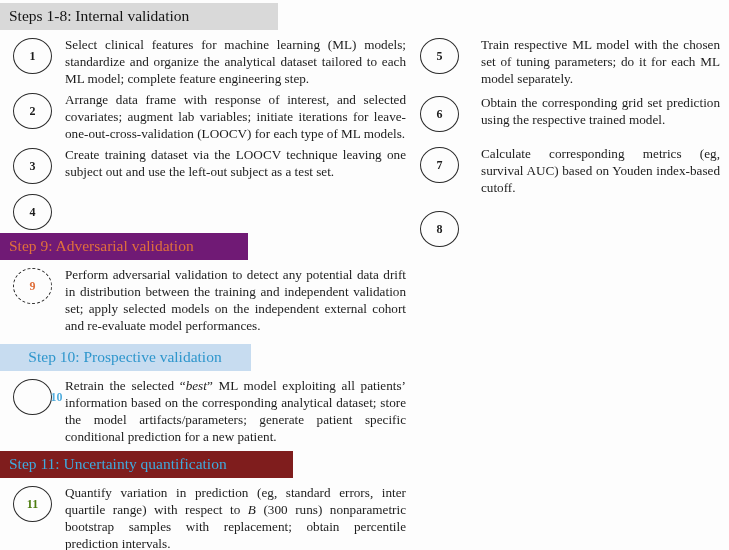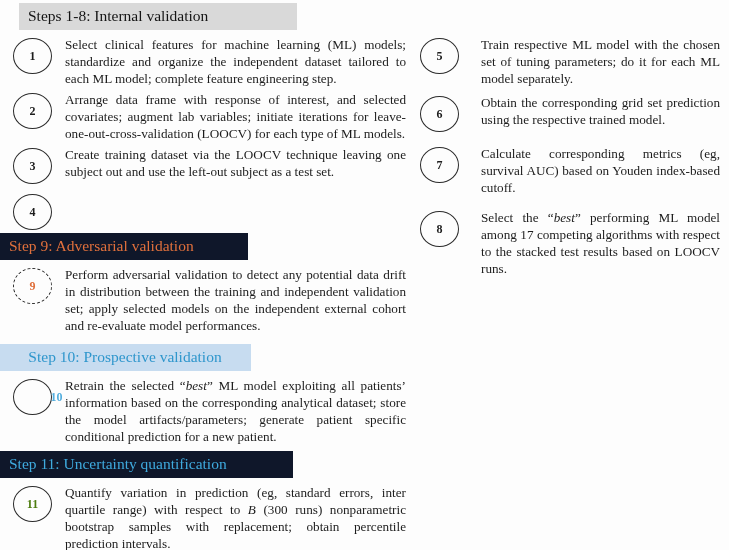--- a/index.html
+++ b/index.html
@@ -68,27 +68,27 @@
   .col-right .step.gap-lg { margin-bottom: 13px; }
   .col-left .step.after-2line { margin-bottom: 8px; }
   .col-left .step.last-of-group { margin-bottom: 2px; }
 </style>
 </head>
 <body>
 
 <div class="page">
 
   <div class="col-left">
-    <div class="sec-header h-internal" style="background: rgb(217, 217, 217); color: rgb(20, 20, 20); margin-left: 19px;">Steps 1-8: Internal validation</div>
+    <div class="sec-header h-internal" style="background: rgb(217, 217, 217); color: rgb(20, 20, 20);">Steps 1-8: Internal validation</div>
     <div>
     <div class="step">
       <div class="circle">
         <span style="color: rgb(28, 28, 28);">1</span>
       </div>
-      <div class="text"><span>Select clinical features for machine learning (ML) models; standardize and organize the independent dataset tailored to each ML model; complete feature engineering step.</span></div>
+      <div class="text"><span>Select clinical features for machine learning (ML) models; standardize and organize the analytical dataset tailored to each ML model; complete feature engineering step.</span></div>
     </div>
 
     <div class="step">
       <div class="circle">
         <span style="color: rgb(28, 28, 28);">2</span>
       </div>
       <div class="text"><span>Arrange data frame with response of interest, and selected covariates; augment lab variables; initiate iterations for leave-one-out-cross-validation (LOOCV) for each type of ML models.</span></div>
     </div>
 
     <div class="step after-2line">
@@ -98,41 +98,41 @@
       <div class="text"><span>Create training dataset via the LOOCV technique leaving one subject out and use the left-out subject as a test set.</span></div>
     </div>
 
     <div class="step last-of-group">
       <div class="circle">
         <span style="color: rgb(28, 28, 28);">4</span>
       </div>
     </div>
   </div>
 
-    <div class="sec-header h-adversarial" style="background: #0f172a; color: rgb(224, 112, 60);">Step 9: Adversarial validation</div>
+    <div class="sec-header h-adversarial" style="background: #701a75; color: rgb(224, 112, 60);">Step 9: Adversarial validation</div>
     <div>
     <div class="step">
       <div class="circle dashed">
         <span style="color: rgb(224, 112, 60);">9</span>
       </div>
       <div class="text"><span>Perform adversarial validation to detect any potential data drift in distribution between the training and independent validation set; apply selected models on the independent external cohort and re-evaluate model performances.</span></div>
     </div>
   </div>
 
     <div class="sec-header h-prospective" style="background: rgb(199, 220, 240); color: rgb(46, 150, 204); text-align: center;">Step 10: Prospective validation</div>
     <div>
     <div class="step">
       <div class="circle">
         <span style="color: rgb(84, 174, 222); margin-left: 48px;">10</span>
       </div>
       <div class="text"><span>Retrain the selected “</span><i>best</i><span>” ML model exploiting all patients’ information based on the corresponding analytical dataset; store the model artifacts/parameters; generate patient specific conditional prediction for a new patient.</span></div>
     </div>
   </div>
 
-    <div class="sec-header h-uncertainty" style="background: #0f172a; color: rgb(63, 171, 223);">Step 11: Uncertainty quantification</div>
+    <div class="sec-header h-uncertainty" style="background: #7f1d1d; color: rgb(63, 171, 223);">Step 11: Uncertainty quantification</div>
     <div>
     <div class="step">
       <div class="circle">
         <span style="color: #4d7c0f;">11</span>
       </div>
       <div class="text"><span>Quantify variation in prediction (eg, standard errors, inter quartile range) with respect to </span><i>B</i><span> (300 runs) nonparametric bootstrap samples with replacement; obtain percentile prediction intervals.</span></div>
     </div>
   </div>
   </div>
 
@@ -155,17 +155,16 @@
       <div class="circle">
         <span style="color: rgb(28, 28, 28);">7</span>
       </div>
       <div class="text"><span>Calculate corresponding metrics (eg, survival AUC) based on Youden index-based cutoff.</span></div>
     </div>
 
     <div class="step">
       <div class="circle">
         <span style="color: rgb(28, 28, 28);">8</span>
       </div>
-      <div class="text"><span>Select the “</span><i>best</i><span>” performing ML model among 17 competing algorithms with respect to the stacked test results based on LOOCV runs.</span></div>
     </div>
   </div>
 
 </div>
 
 </body></html>

